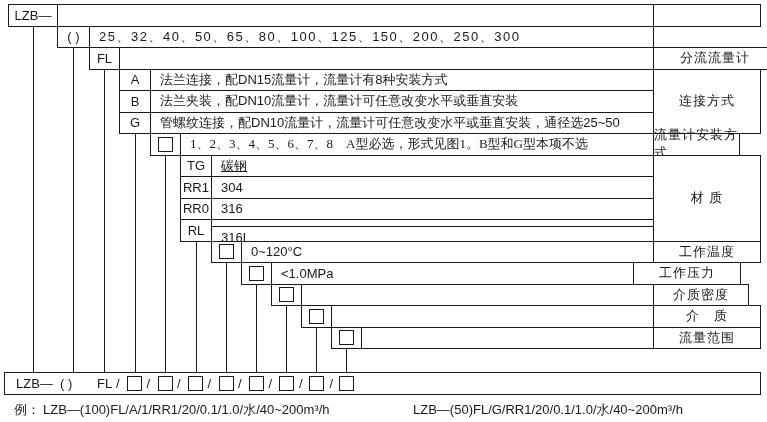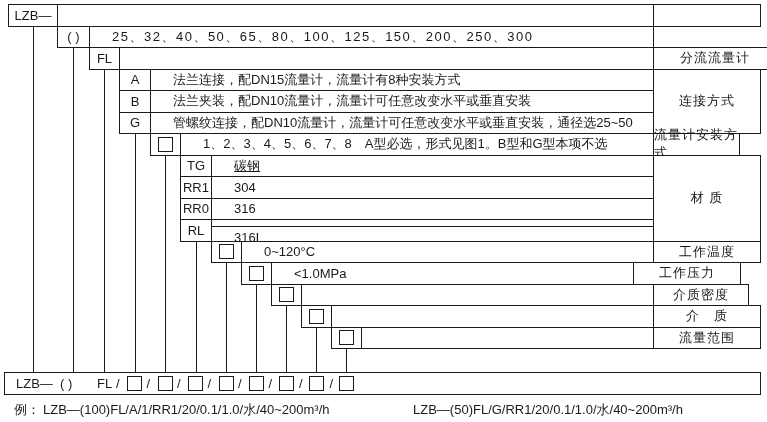--- a/index.html
+++ b/index.html
@@ -6,21 +6,21 @@
   #stage{
     position:relative;width:767px;height:422px;background:#fff;
     font-family:"Liberation Sans","DejaVu Sans",sans-serif;
     color:#1a1a1a;font-size:13px;overflow:hidden;
   }
   .cell{
     position:absolute;box-sizing:border-box;border:1px solid #1a1a1a;
     background:#fff;display:flex;align-items:center;height:22.5px;
   }
   .code{justify-content:center;}
-  .content{padding-left:22px;white-space:nowrap;overflow:hidden;}
+  .content{padding-left:9px;white-space:nowrap;overflow:hidden;}
   .lbl{justify-content:center;letter-spacing:1px;}
   .vline{position:absolute;width:1px;background:#1a1a1a;}
   .sq{
     position:absolute;width:15px;height:15px;box-sizing:border-box;
     border:1px solid #1a1a1a;background:#fff;
   }
   .ftext{position:absolute;top:372px;height:23px;line-height:23px;white-space:nowrap;}
   .extext{position:absolute;top:401px;height:18px;line-height:18px;white-space:nowrap;font-size:13px;}
   .spread{letter-spacing:1.5px;}
 </style>
@@ -74,21 +74,21 @@
 
   <div class="cell code" style="left:119px;top:111.5px;width:32px;">
       <span>G</span>
     </div>
   <div class="cell content" style="left:150px;top:111.5px;width:504px;">
       <span>管螺纹连接，配DN10流量计，流量计可任意改变水平或垂直安装，通径选25~50</span>
     </div>
 
   <div class="cell code" style="left:150px;top:133px;width:31px;"></div>
   <div class="sq" style="left:158px;top:136.5px;"></div>
-  <div class="cell content" style="left:180px;top:133px;width:474px;">
+  <div class="cell content" style="left:180px;top:133px;width:474px;font-family:Liberation Serif, serif;">
       <span>1、2、3、4、5、6、7、8　A型必选，形式见图1。B型和G型本项不选</span>
     </div>
 
   <div class="cell code" style="left:180px;top:154.5px;width:32px;">
       <span>TG</span>
     </div>
   <div class="cell content" style="left:211px;top:154.5px;width:443px;text-decoration:underline;">
       <span>碳钢</span>
     </div>
 

